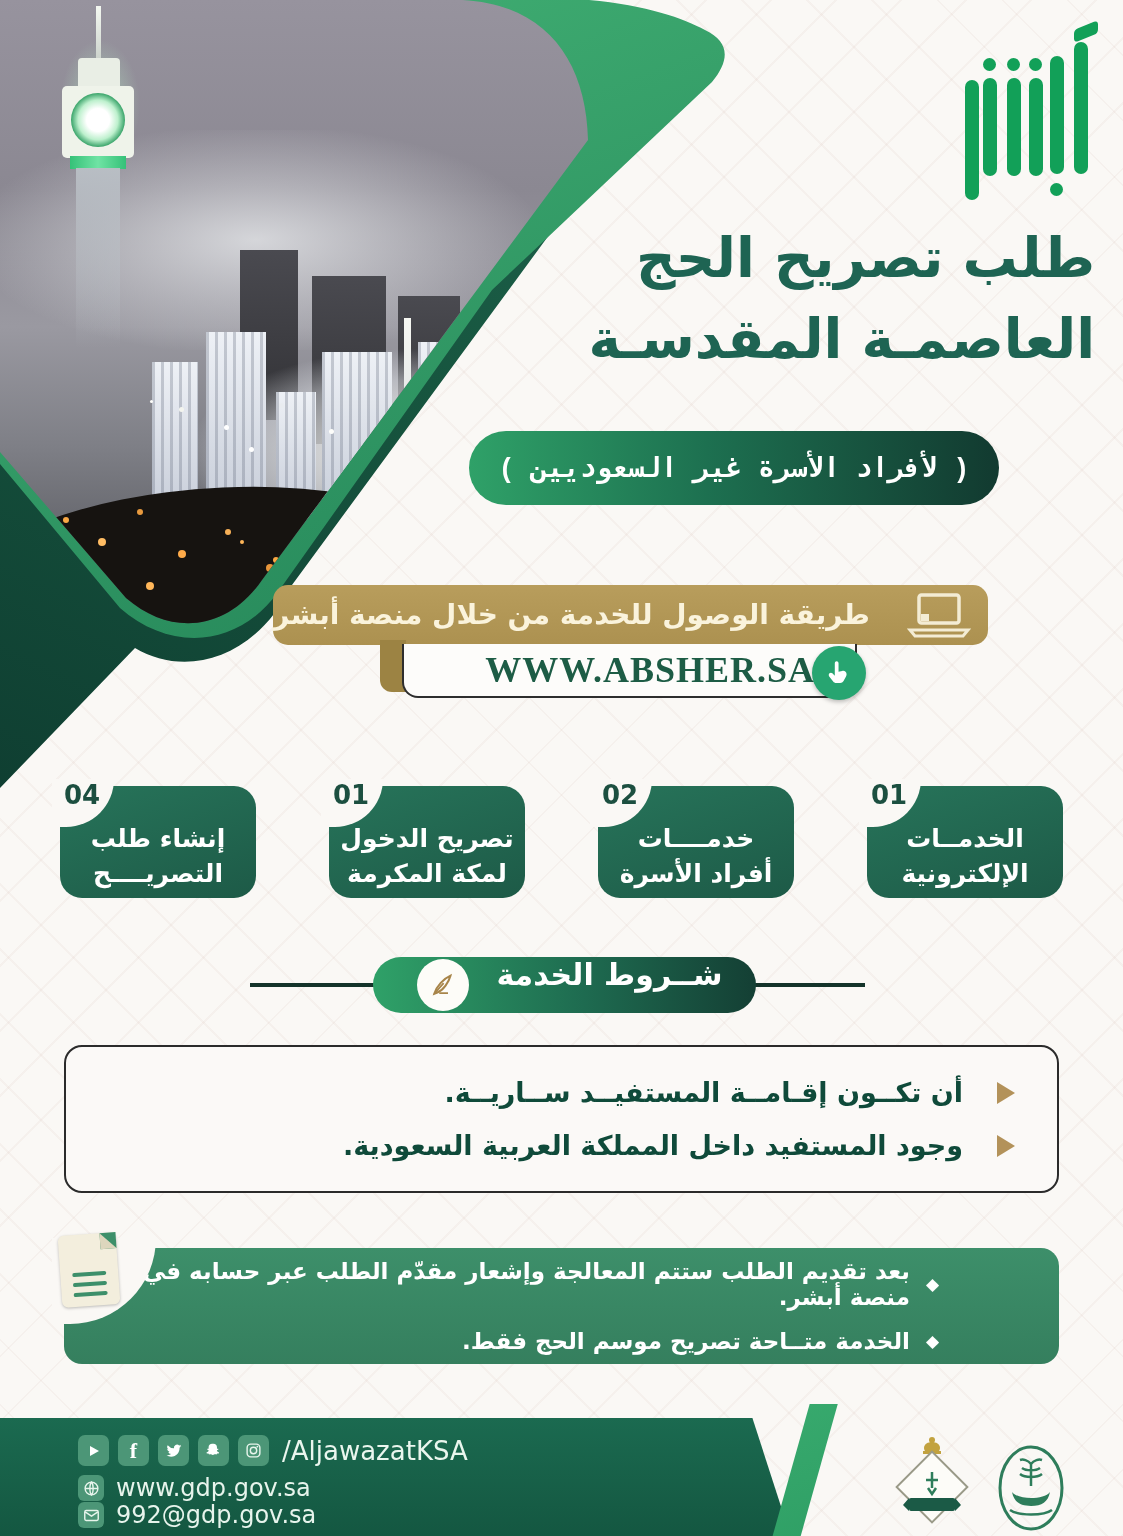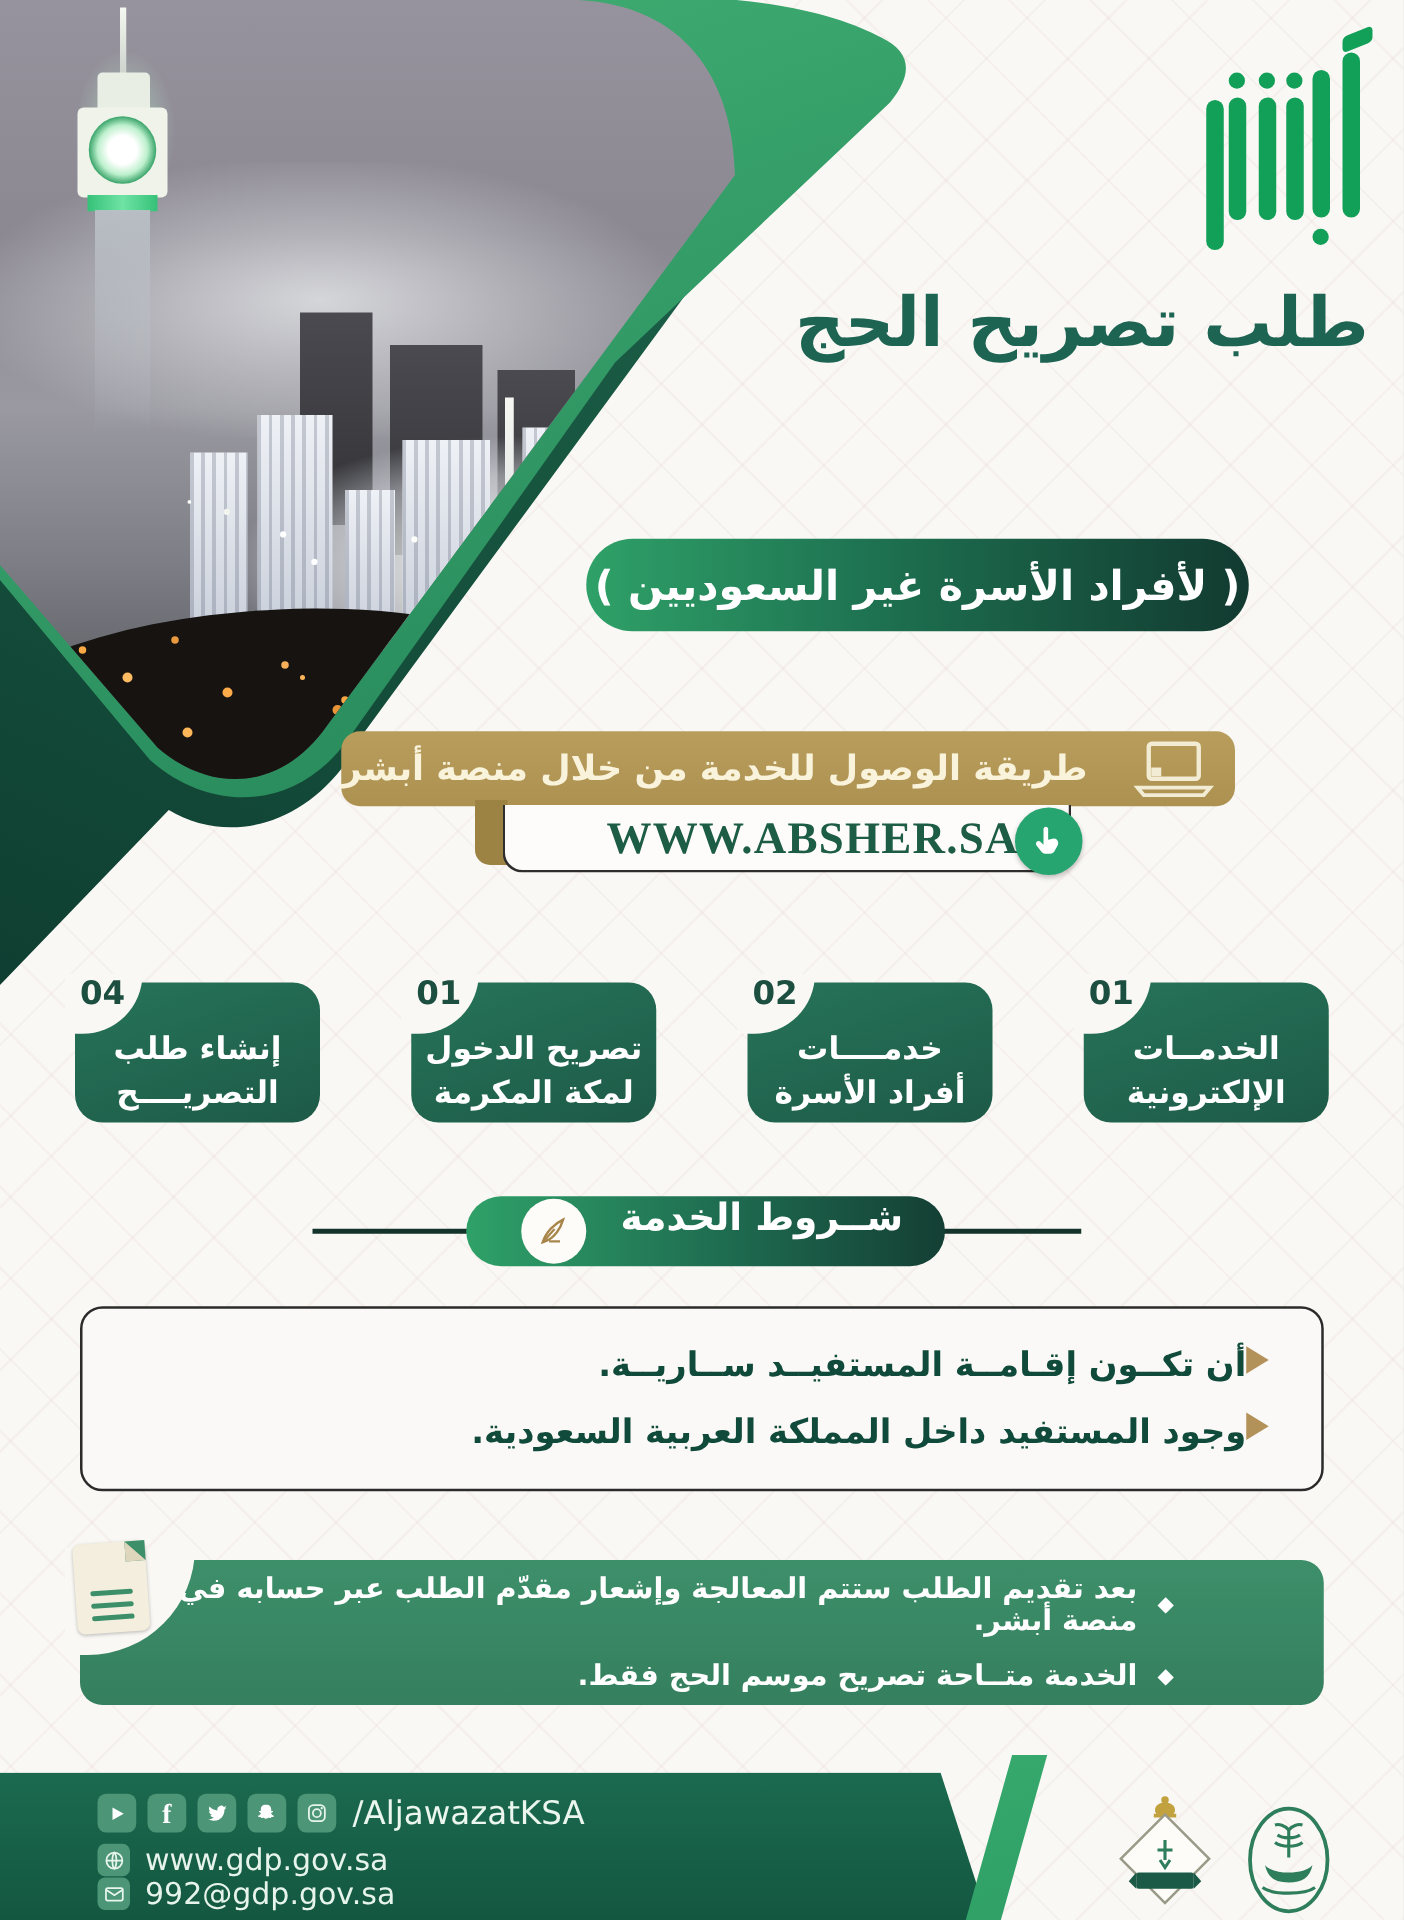--- a/index.html
+++ b/index.html
@@ -65,21 +65,21 @@
   
   .absher{position:absolute;top:18px;left:958px;width:150px;height:195px;}
   .absher i{position:absolute;background:#12a058;border-radius:7px;display:block;}
   .absher .dot{border-radius:50%;}
   
   .title{position:absolute;top:218px;right:28px;width:660px;text-align:right;
     color:#1e6453;font-size:55px;font-weight:bold;line-height:1.47;direction:rtl;}
   .title span{display:block;}
   .aud-pill{position:absolute;top:431px;left:469px;width:530px;height:74px;border-radius:38px;
     background:linear-gradient(90deg,#2fa168 0%,#1d7050 45%,#123a30 100%);
-    color:#fff;font-size:33px;font-weight:bold;display:flex;align-items:center;justify-content:center;direction:rtl;}
+    color:#fff;font-size:27px;font-weight:bold;display:flex;align-items:center;justify-content:center;direction:rtl;font-family:Liberation Mono, monospace;}
   
   .gold-banner{position:absolute;top:585px;left:273px;width:715px;height:60px;border-radius:15px;
     background:linear-gradient(180deg,#b89d5c,#ac9150);color:#faf3dc;font-size:28px;font-weight:bold;
     display:flex;align-items:center;direction:rtl;padding:0;}
   .gold-banner .txt{position:absolute;right:118px;top:0;line-height:60px;}
   .laptop{position:absolute;right:16px;top:7px;width:66px;height:48px;}
   .gold-flap{position:absolute;top:640px;left:380px;width:26px;height:52px;background:#9c8343;border-radius:0 0 0 12px;}
   .www-bar{position:absolute;top:644px;left:402px;width:455px;height:54px;background:#fdfcfa;
     border:2px solid #2e2e2e;border-top:none;border-radius:0 0 16px 16px;
     display:flex;align-items:center;justify-content:flex-end;padding-right:40px;box-sizing:border-box;}
@@ -100,21 +100,21 @@
   .rule{position:absolute;top:983px;left:250px;width:615px;height:4px;background:#14332a;}
   .cond-pill{position:absolute;top:957px;left:373px;width:383px;height:56px;border-radius:28px;
     background:linear-gradient(90deg,#2fa168 0%,#1e6b50 55%,#143f34 100%);
     display:flex;direction:rtl;}
   .cond-pill .circ{position:absolute;left:44px;top:2px;width:52px;height:52px;border-radius:50%;background:#fdfcf8;
     display:flex;align-items:center;justify-content:center;}
   .cond-pill .t{flex:1;text-align:center;padding-left:90px;color:#fff;font-size:30px;font-weight:bold;}
   .cond-box{position:absolute;top:1045px;left:64px;width:995px;height:148px;border:2px solid #2b2b2b;
     border-radius:18px;background:#fbf9f7;box-sizing:border-box;direction:rtl;
     display:flex;flex-direction:column;justify-content:center;gap:22px;padding:0 42px;}
-  .cond-item{display:flex;align-items:flex-start;gap:0;color:#0f4a3a;font-size:27px;font-weight:bold;}
+  .cond-item{display:flex;align-items:center;gap:34px;color:#0f4a3a;font-size:27px;font-weight:bold;}
   .chev{width:0;height:0;border-top:11px solid transparent;border-bottom:11px solid transparent;
     border-left:18px solid #b3925a;flex:0 0 auto;}
   
   .note-box{position:absolute;top:1248px;left:64px;width:995px;height:116px;border-radius:18px;
     background:linear-gradient(180deg,#3d8f6a,#357f5e);direction:rtl;
     display:flex;flex-direction:column;justify-content:center;gap:18px;padding:0 120px 0 36px;box-sizing:border-box;}
   .note-scoop{position:absolute;top:-10px;left:-12px;width:104px;height:86px;background:#faf8f5;border-radius:0 0 90px 0;}
   .doc-icon{position:absolute;top:-4px;left:8px;width:58px;height:72px;background:#f3eedd;border-radius:6px;
     transform:rotate(-4deg);box-shadow:0 1px 3px rgba(0,0,0,.25);}
   .doc-icon .fold{position:absolute;top:0;right:0;width:0;height:0;
@@ -188,20 +188,21 @@
     <i class="dot" style="left:71px;top:40px;width:13px;height:13px;"></i>
     <i style="left:71px;top:60px;width:14px;height:98px;"></i>
     <i style="left:92px;top:38px;width:14px;height:118px;"></i>
     <i class="dot" style="left:92px;top:165px;width:13px;height:13px;"></i>
     <i style="left:116px;top:24px;width:14px;height:132px;"></i>
     <i style="left:116px;top:7px;width:24px;height:13px;transform:skewY(-22deg);border-radius:4px;"></i>
   </div>
 
   <h1 class="title" style="margin:0;">
     <span>طلب تصريح الحج</span>
+    <span>العاصمـة المقدسـة</span>
   </h1>
   <div class="aud-pill">( لأفراد الأسرة غير السعوديين )</div>
 
   <div class="gold-banner">
     <span class="txt">طريقة الوصول للخدمة من خلال منصة أبشر</span>
     <svg class="laptop" viewBox="0 0 66 48">
       <rect x="13" y="3" width="40" height="28" rx="2.5" fill="none" stroke="#f3ecd4" stroke-width="3.5"></rect>
       <rect x="15" y="22" width="8" height="7" fill="#f3ecd4"></rect>
       <path d="M4 38 H62 L57 44 H9 Z" fill="none" stroke="#f3ecd4" stroke-width="3"></path>
     </svg>

